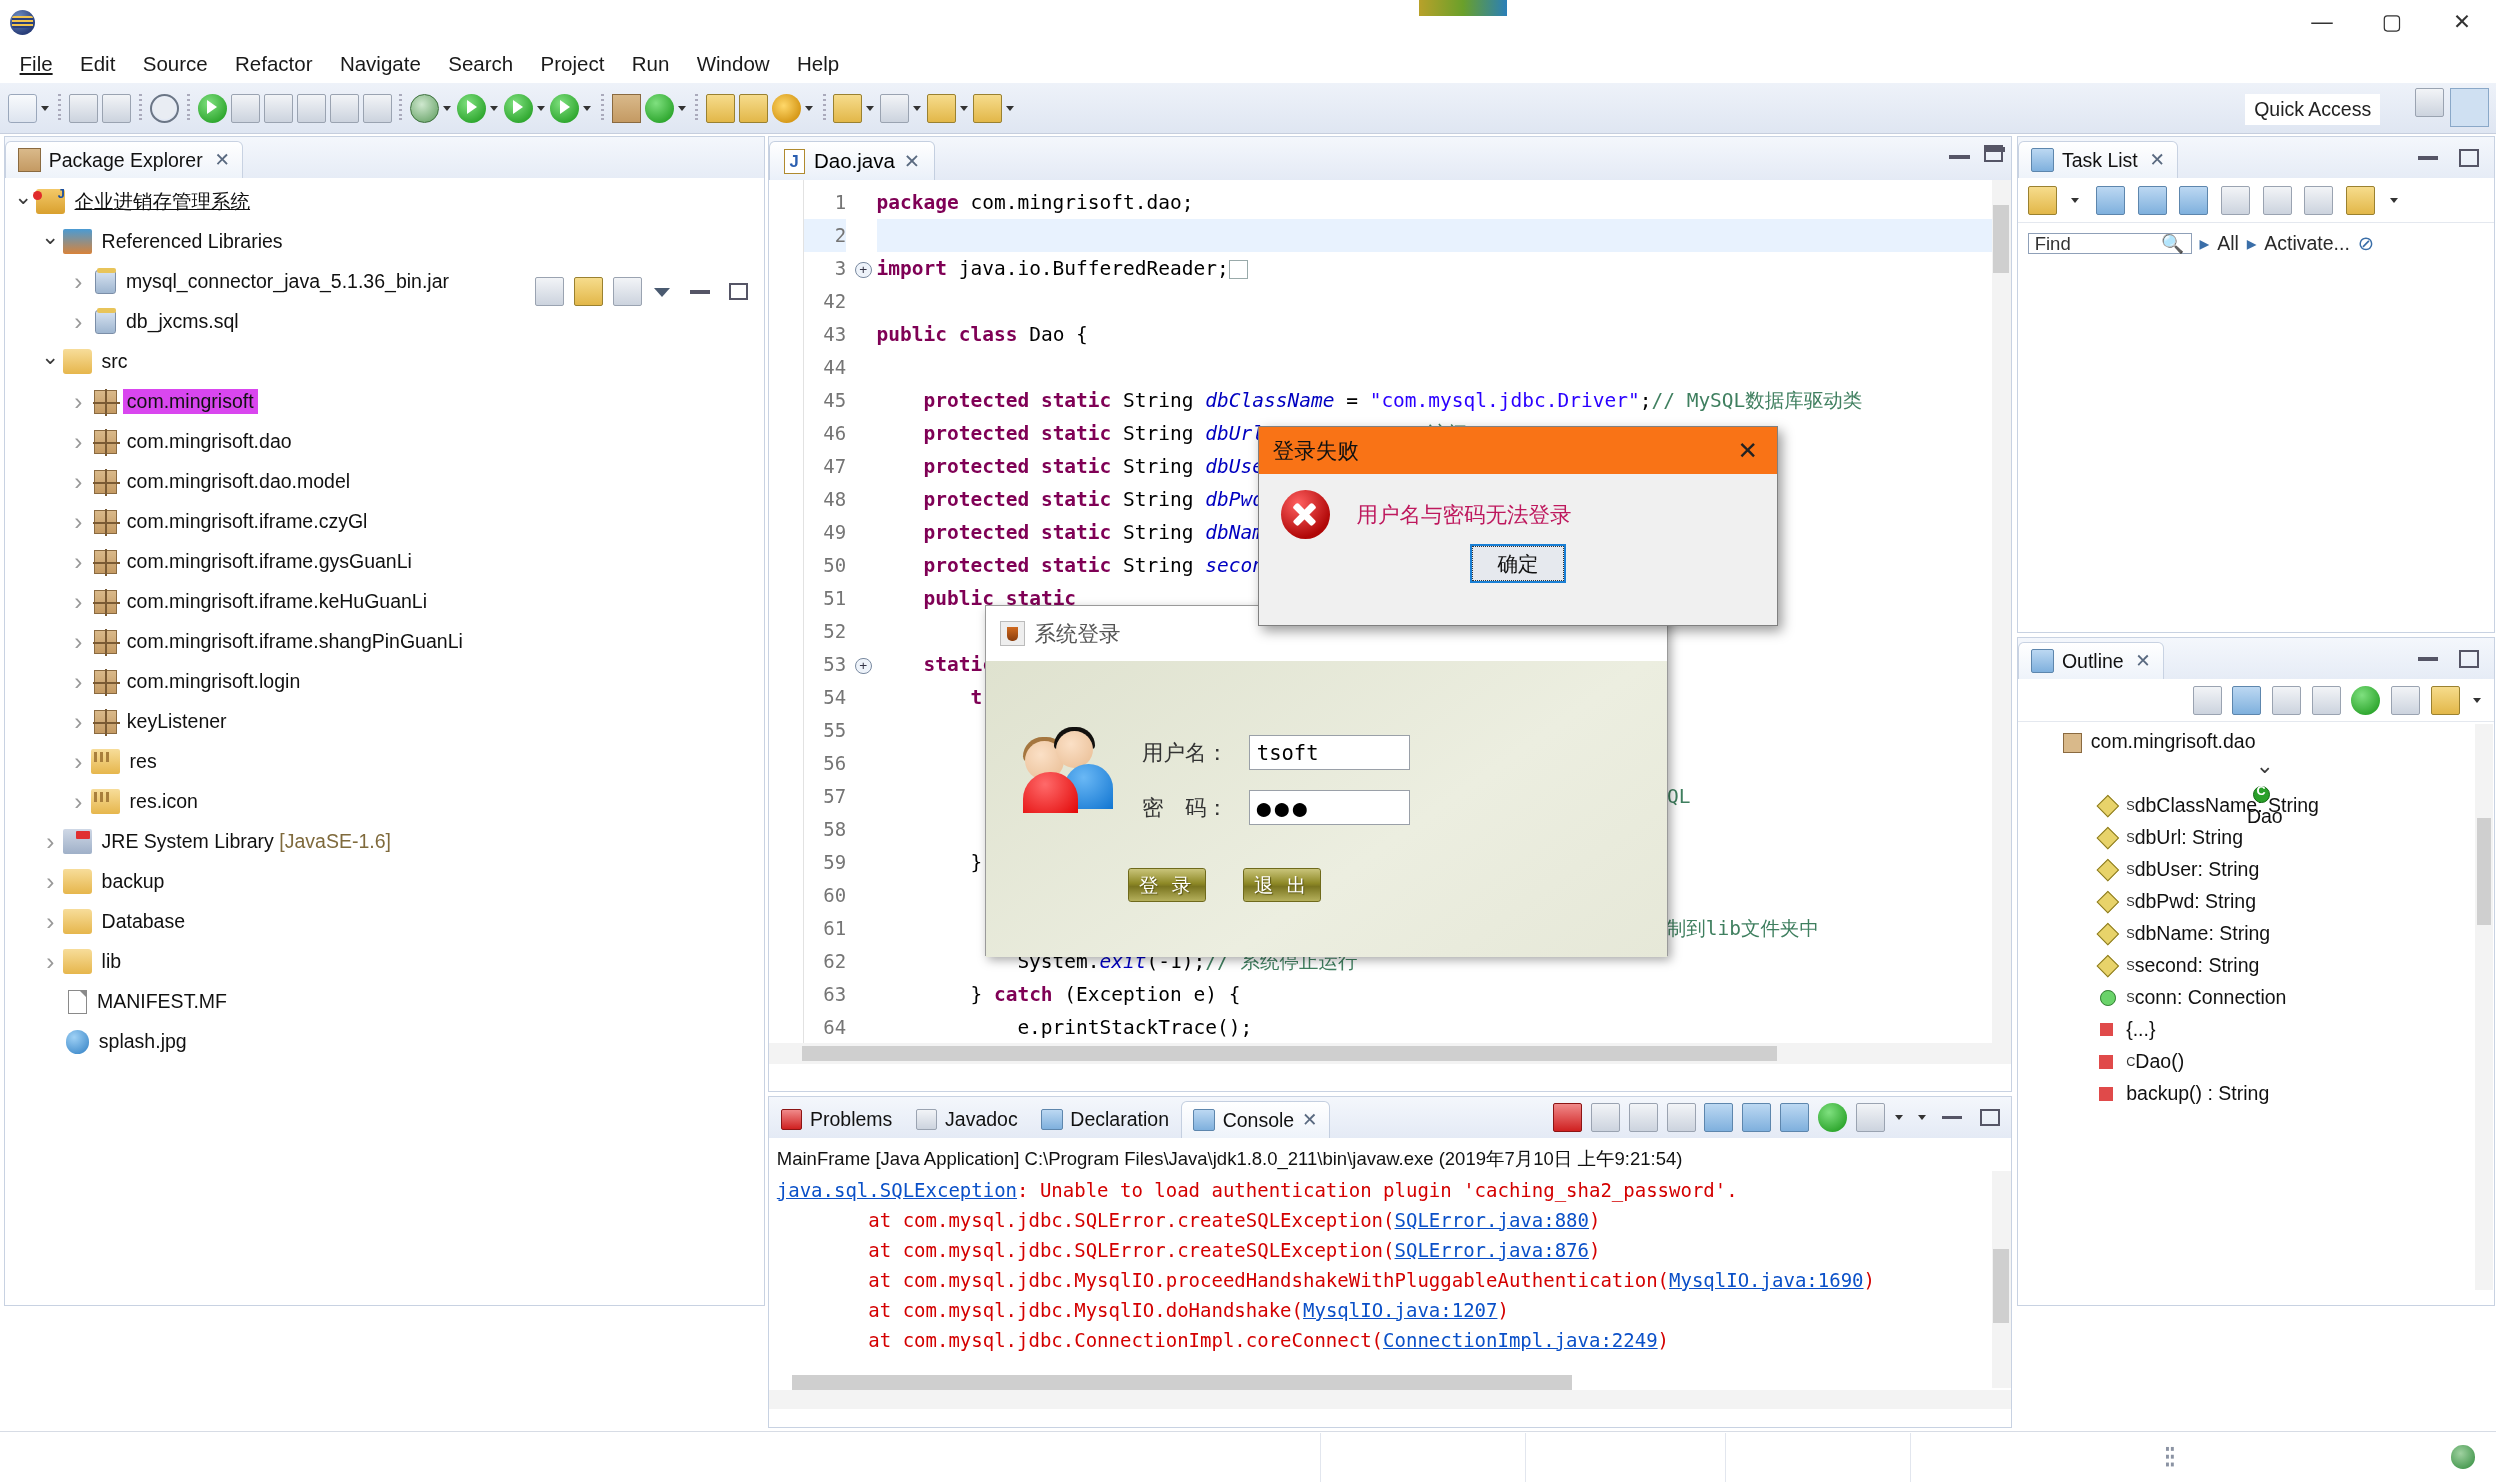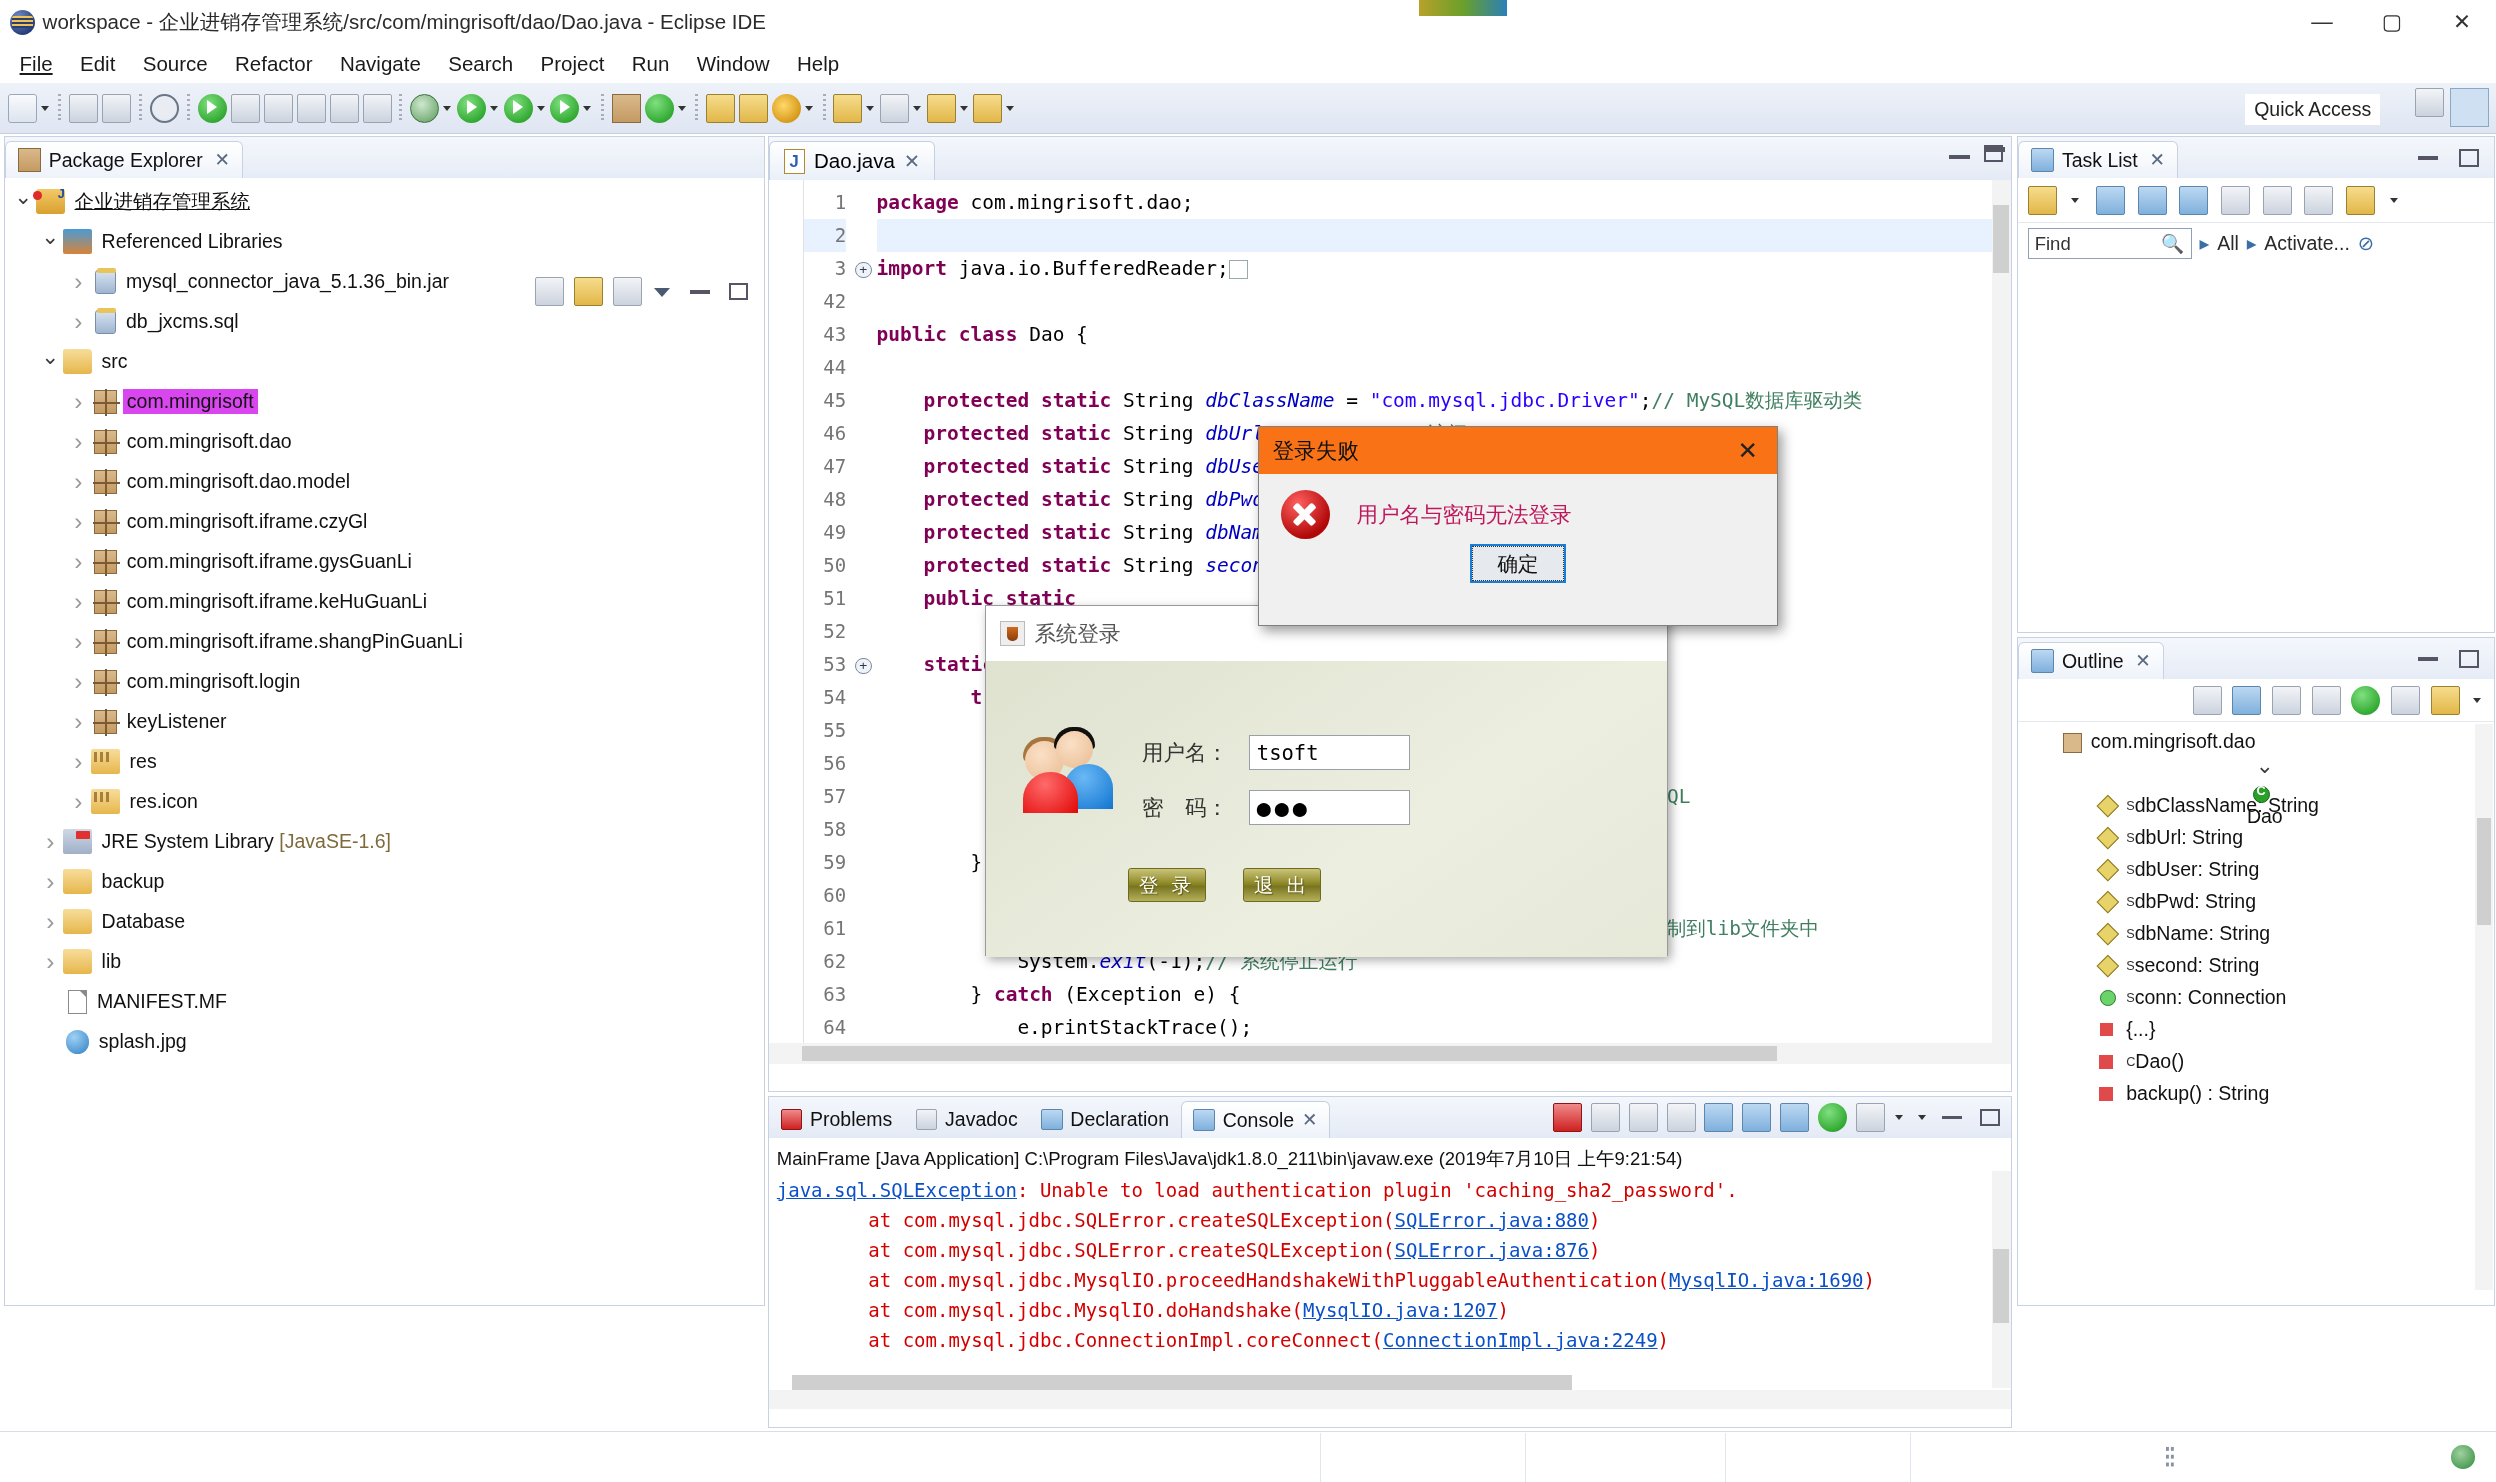--- a/index.html
+++ b/index.html
@@ -222,21 +222,21 @@
     width:96px;height:39px; display:flex;align-items:center;justify-content:center;
     font-size:20.5px; color:#111; background:#e6e9ee;
     border:2px solid #1a7fd4; outline:1px dotted #333; outline-offset:-3.9px;
   }
 
   
   #task-list { left:2017px; top:136px; width:478px; height:497px; border:1px solid #c8d2e2; }
   .tl-toolrow { height:45px; display:flex; align-items:center; gap:12.7px; padding:0 9.8px;
     background:#fff; border-bottom:1px solid #e4e8ef; }
   .tl-find { height:41px; display:flex; align-items:center; gap:7.8px; padding:0 9.8px; }
-  .find-box { width:164px;height:31px;border:1px solid #8fa0b8;background:#fff;
+  .find-box { width:164px;height:21px;border:1px solid #8fa0b8;background:#fff;
     display:flex;align-items:center;padding:0 5.9px;font-size:18.5px;color:#333; }
   .tl-link { font-size:19.5px; color:#2a2a2a; }
   .tl-body { height:361px; background:#fff; }
 
   
   #outline { left:2017px; top:637px; width:478px; height:669px; border:1px solid #c8d2e2; }
   .ol-toolrow { height:43px; display:flex;align-items:center;gap:10.7px;padding:0 9.8px;
     background:#fff; border-bottom:1px solid #e4e8ef; }
   .ol-tree { font-size:19.5px; color:#111; padding-top:3.9px; }
   .onode { display:flex; align-items:center; height:32px; white-space:nowrap; }
@@ -299,21 +299,20 @@
   .ico.bug { background:radial-gradient(circle at 40% 35%,#cfe8cf,#5a9a5a); border-radius:50%;
      border:1px solid #3d703d; }
 </style>
 </head>
 <body>
 
 <div class="app">
 
   <div class="titlebar">
     <div class="title-icon"></div>
-    <div class="title-text">workspace - 企业进销存管理系统/src/com/mingrisoft/dao/Dao.java - Eclipse IDE</div>
     <div class="win-btns">
       <div class="win-btn">—</div>
       <div class="win-btn">▢</div>
       <div class="win-btn">✕</div>
     </div>
   </div>
   <div style="position:absolute;left:1419px;top:0;width:88px;height:15.6px;background:linear-gradient(90deg,#b8a12a,#6aa02a,#2a7fb8);"></div>
 
   <div class="net-badge">
     <div class="dl">⬤⬤</div>

